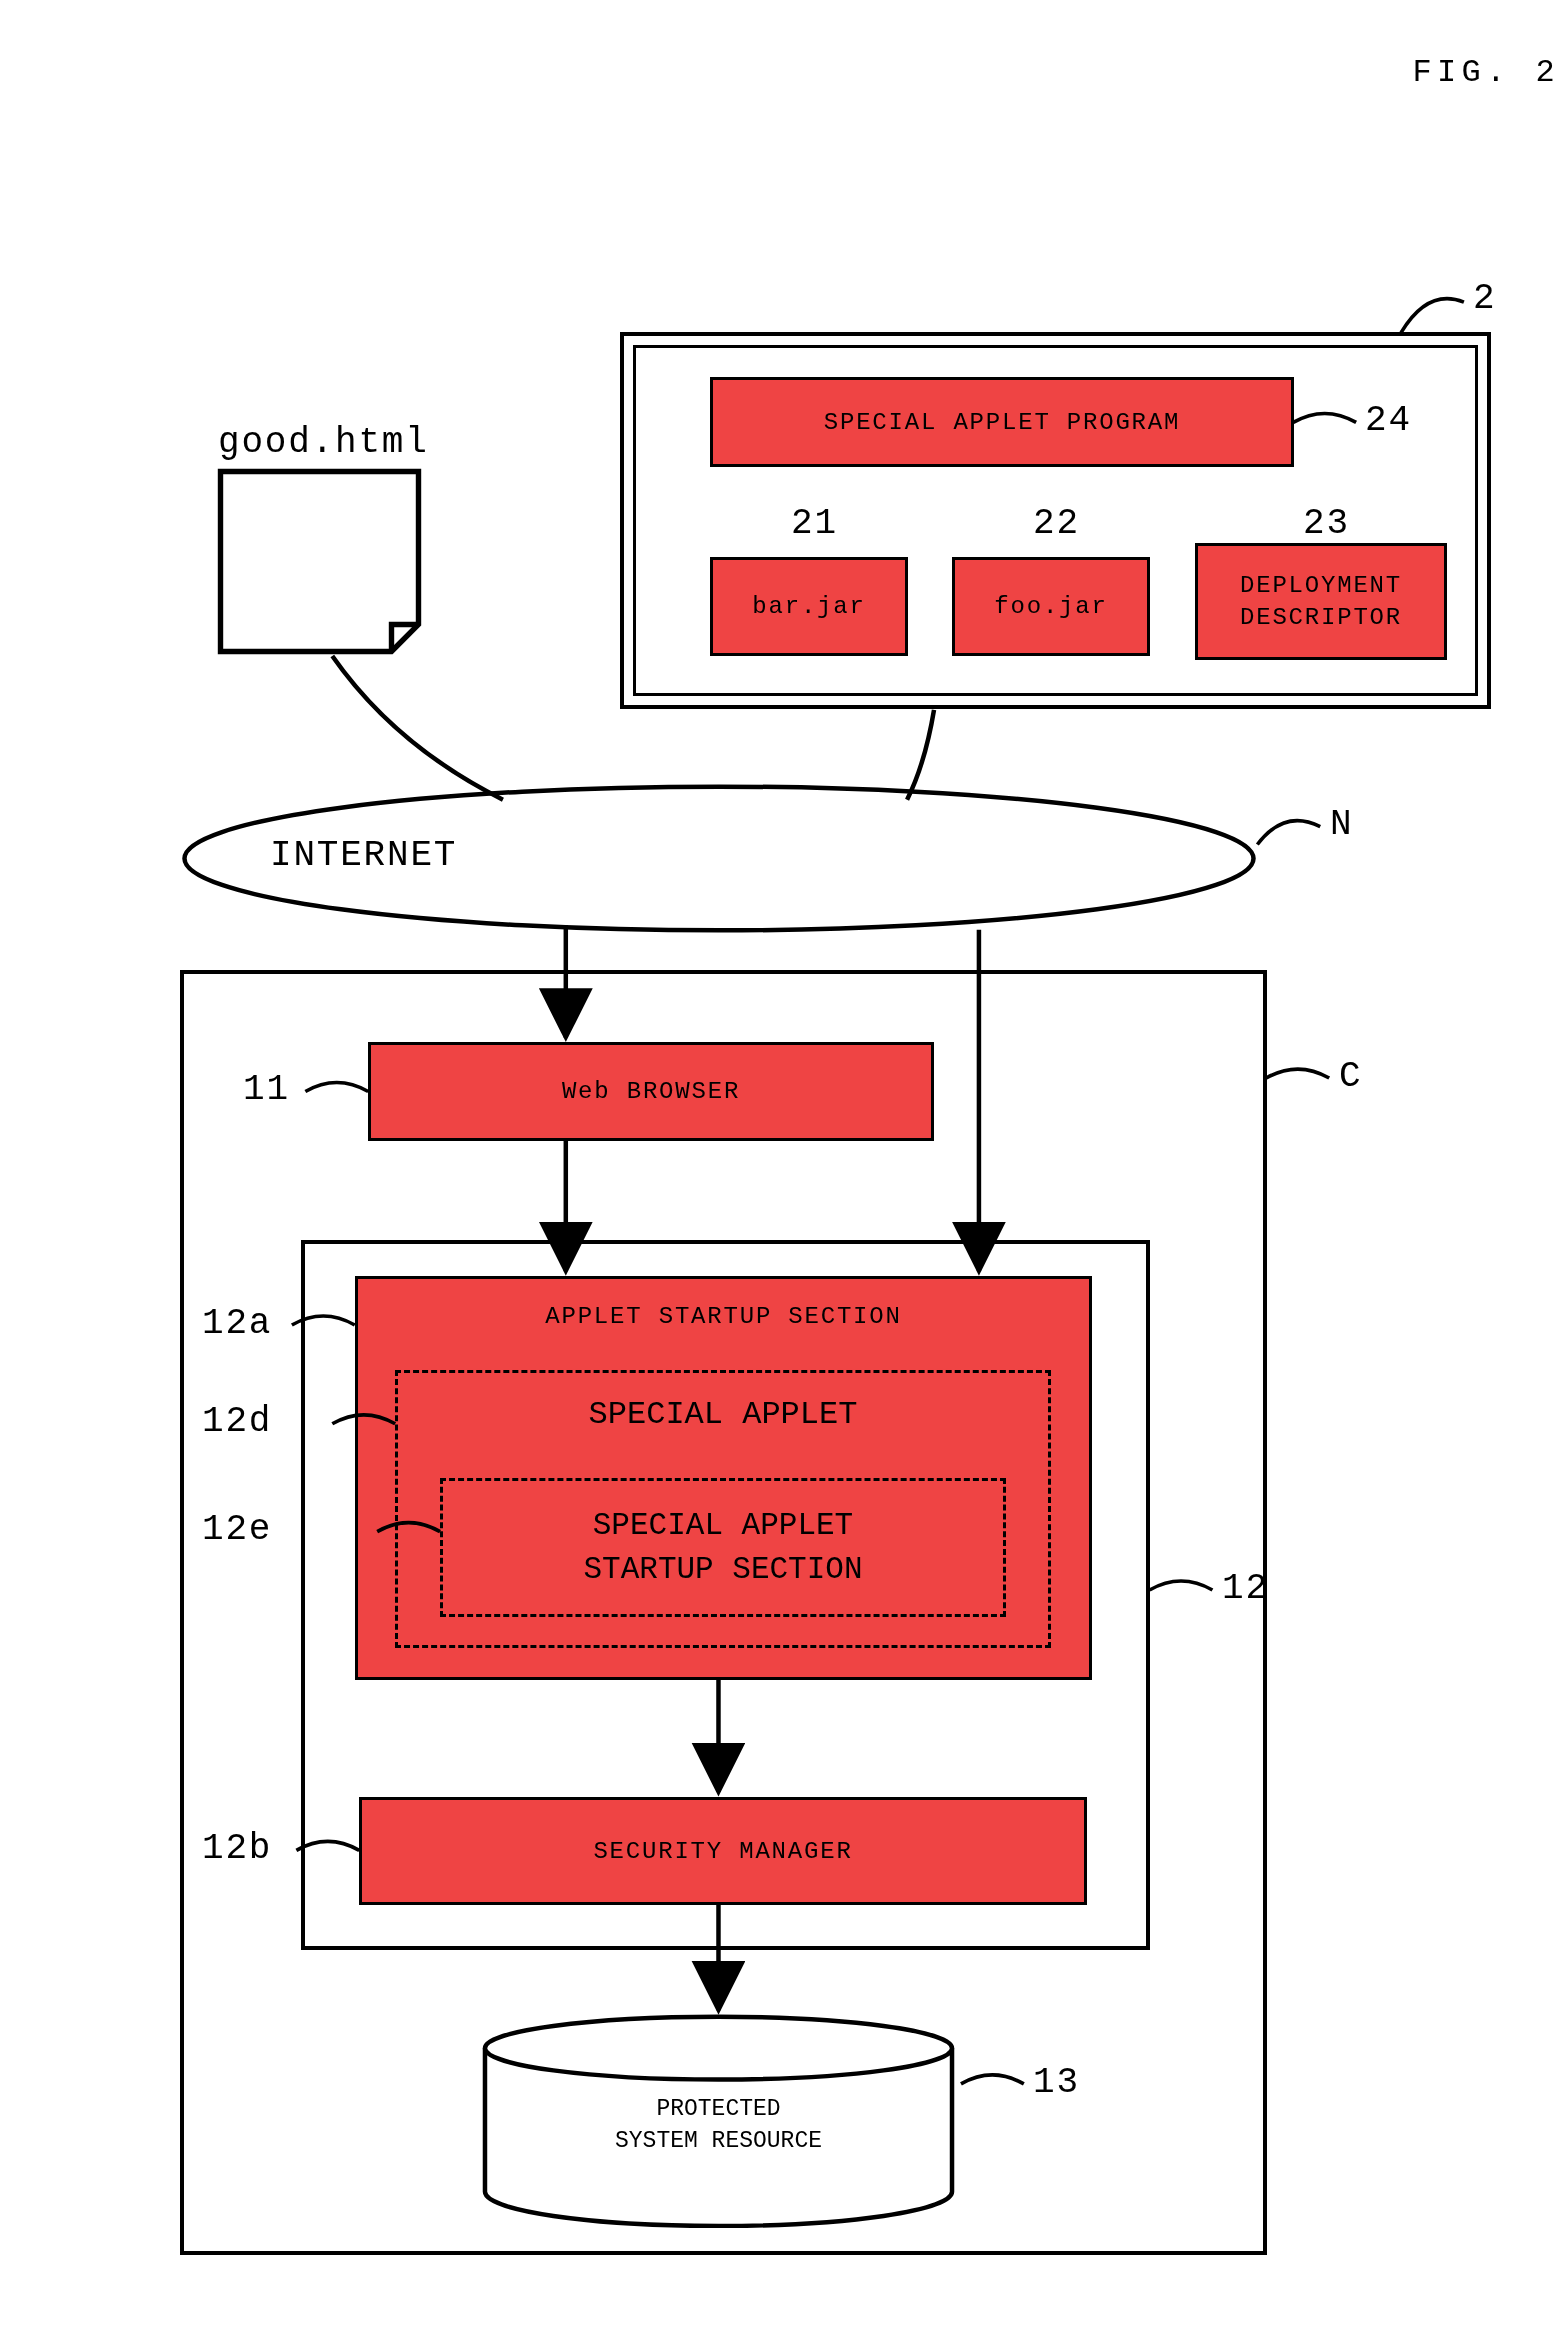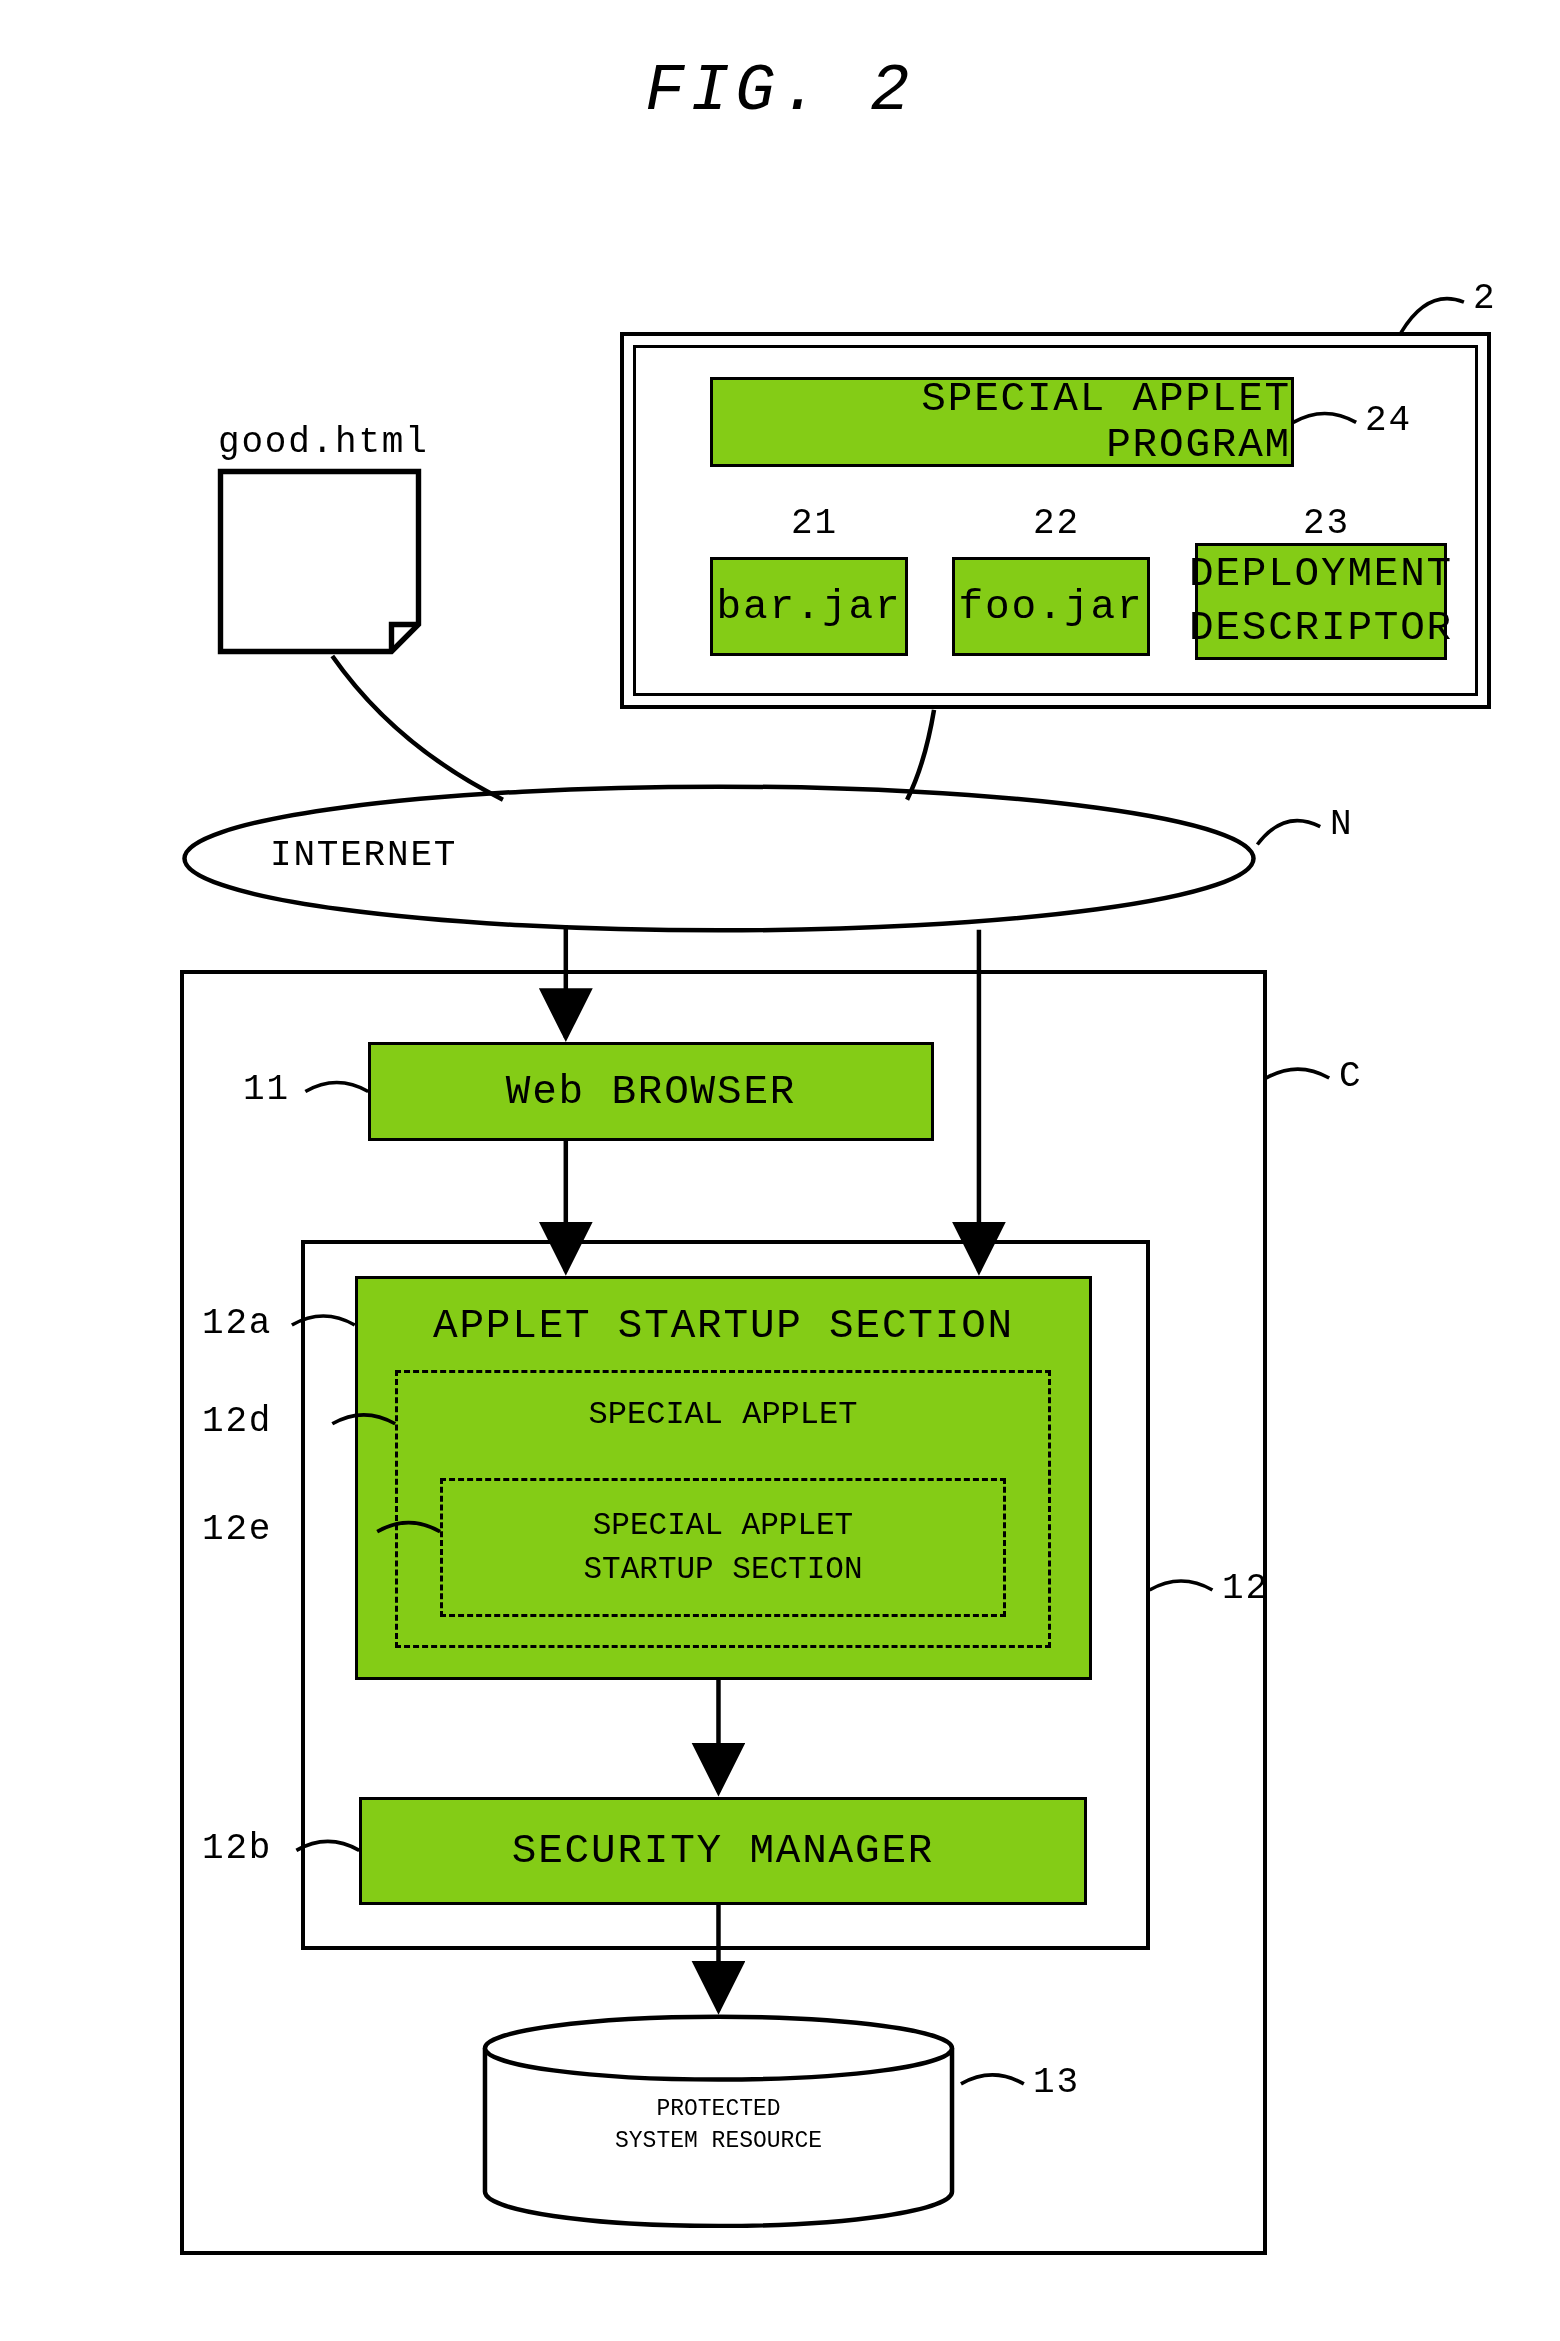--- a/index.html
+++ b/index.html
@@ -6,38 +6,37 @@
   body {
     background: #fff;
     font-family: "Courier New", monospace;
     width: 1560px;
     height: 2342px;
     position: relative;
   }
   .abs { position: absolute; }
   .box {
     border: 3.6px solid #000;
-    background: #84cc16;
+    background: #ef4444;
     display: flex;
     align-items: center;
     justify-content: center;
-    text-align: right;
-    font-size: 41px;
+    text-align: center;
+    font-size: 24px;
     letter-spacing: 1.8px;
   }
   .label {
     font-size: 36px;
     letter-spacing: 1.8px;
     white-space: pre;
   }
   .title {
-    font-size: 66px;
+    font-size: 32px;
     letter-spacing: 5.4px;
-    text-align: center;
-    font-style: italic;
+    text-align: right;
   }
   .dashed { border: 3.6px dashed #000; background: transparent; }
   svg.connector { position: absolute; top: 0; left: 0; width: 1560px; height: 2342px; pointer-events: none; }
 </style>
 </head>
 <body>
 
 <div class="abs title" style="left:0; top:54px; width:1560px;">FIG. 2</div>
 
 <div class="abs" style="left:216px; top:467px; width:207px; height:189px;">

